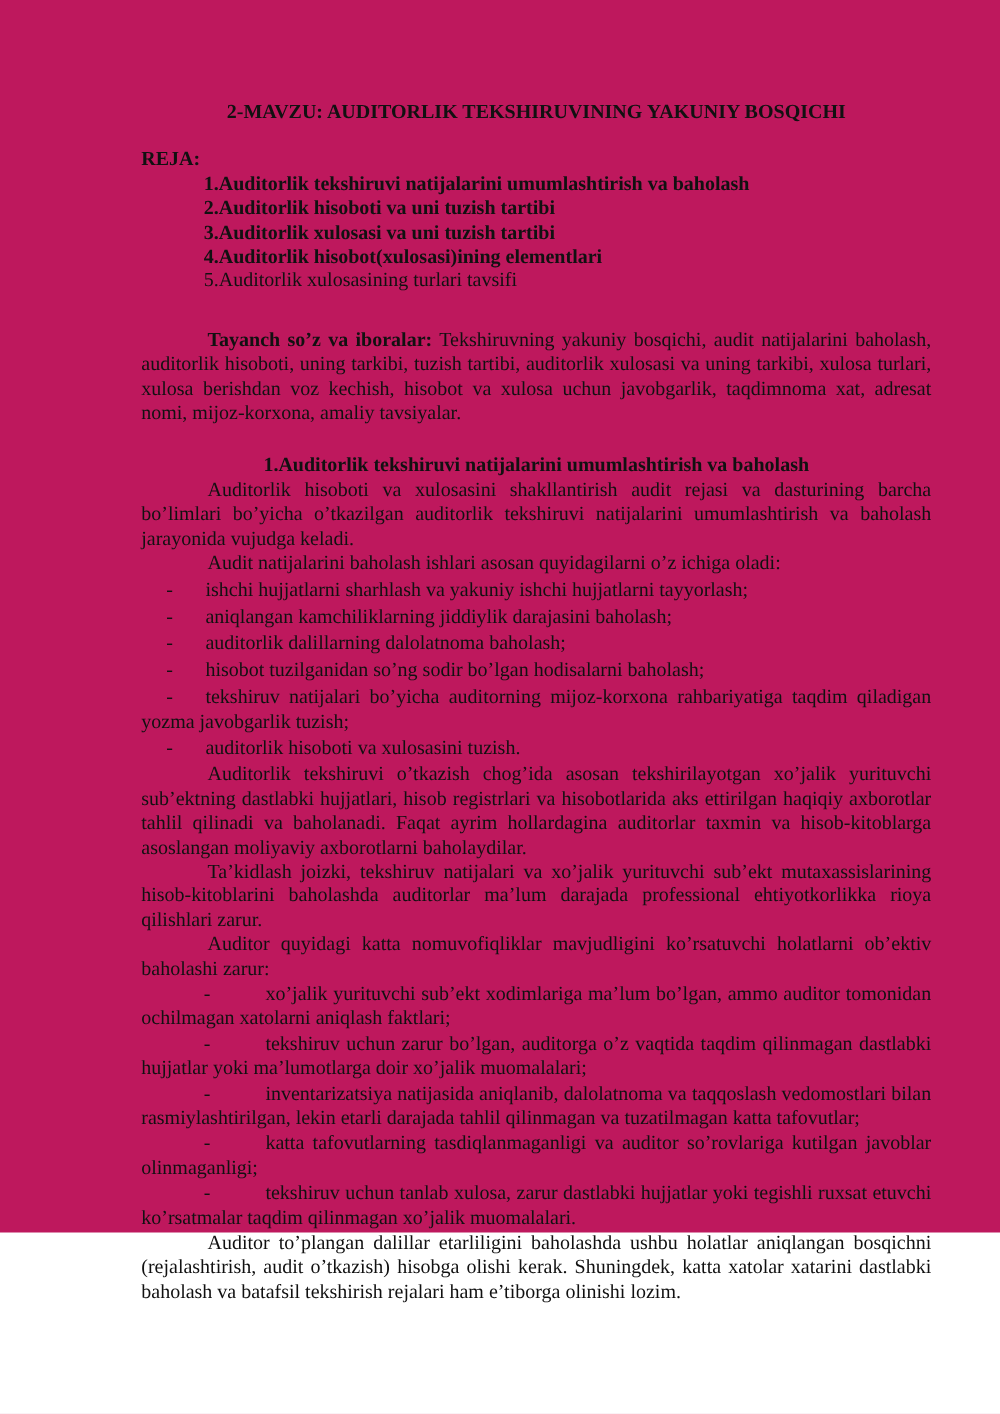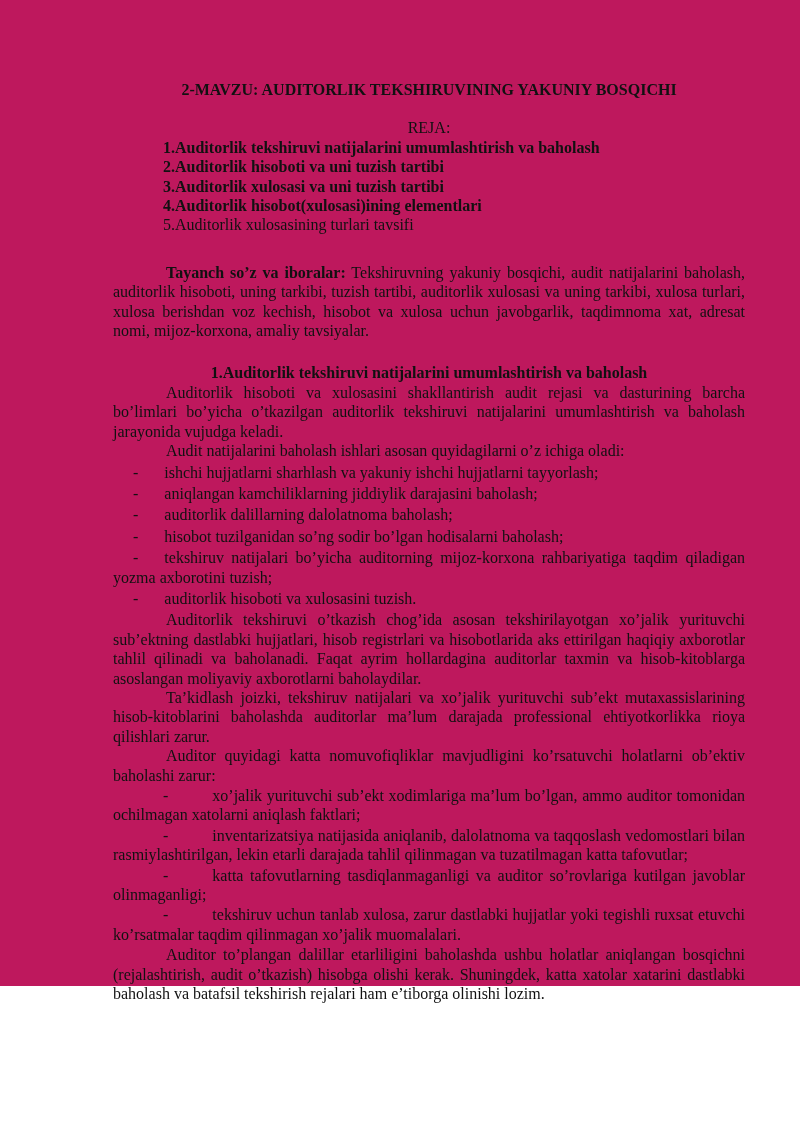--- a/index.html
+++ b/index.html
@@ -18,22 +18,22 @@
     height: 986px;
     padding: 80px 55px 0 113px;
     background: #be185d;
   }
   .title {
     text-align: center;
     font-weight: bold;
     margin-bottom: 19px;
   }
   .reja-heading {
-    text-align: center;
-    font-weight: normal;
+    text-align: left;
+    font-weight: bold;
   }
   .plan-list { padding-left: 50px; }
   .plan-item { font-weight: bold; }
   .plan-item.normal { font-weight: normal; }
   .para {
     text-align: justify;
     text-indent: 53px;
   }
   .keywords { margin-top: 28px; }
   .b { font-weight: bold; }
@@ -76,32 +76,33 @@
 
   <div class="para">Auditorlik hisoboti va xulosasini shakllantirish audit rejasi va dasturining barcha bo’limlari bo’yicha o’tkazilgan auditorlik tekshiruvi natijalarini umumlashtirish va baholash jarayonida vujudga keladi.</div>
 
   <div class="para">Audit natijalarini baholash ishlari asosan quyidagilarni o’z ichiga oladi:</div>
 
   <div>
     <div class="dash-item l1"><span>-</span><span class="sp"></span><span>ishchi hujjatlarni sharhlash va yakuniy ishchi hujjatlarni tayyorlash;</span></div>
     <div class="dash-item l1"><span>-</span><span class="sp"></span><span>aniqlangan kamchiliklarning jiddiylik darajasini baholash;</span></div>
     <div class="dash-item l1"><span>-</span><span class="sp"></span><span>auditorlik dalillarning dalolatnoma baholash;</span></div>
     <div class="dash-item l1"><span>-</span><span class="sp"></span><span>hisobot tuzilganidan so’ng sodir bo’lgan hodisalarni baholash;</span></div>
-    <div class="dash-item l1"><span>-</span><span class="sp"></span><span>tekshiruv natijalari bo’yicha auditorning mijoz-korxona rahbariyatiga taqdim qiladigan yozma axborotini tuzish;</span></div>
+    <div class="dash-item l1"><span>-</span><span class="sp"></span><span>tekshiruv natijalari bo’yicha auditorning mijoz-korxona rahbariyatiga taqdim qiladigan yozma javobgarlik tuzish;</span></div>
     <div class="dash-item l1"><span>-</span><span class="sp"></span><span>auditorlik hisoboti va xulosasini tuzish.</span></div>
   </div>
 
   <div class="para">Auditorlik tekshiruvi o’tkazish chog’ida asosan tekshirilayotgan xo’jalik yurituvchi sub’ektning dastlabki hujjatlari, hisob registrlari va hisobotlarida aks ettirilgan haqiqiy axborotlar tahlil qilinadi va baholanadi. Faqat ayrim hollardagina auditorlar taxmin va hisob-kitoblarga asoslangan moliyaviy axborotlarni baholaydilar.</div>
 
   <div class="para">Ta’kidlash joizki, tekshiruv natijalari va xo’jalik yurituvchi sub’ekt mutaxassislarining hisob-kitoblarini baholashda auditorlar ma’lum darajada professional ehtiyotkorlikka rioya qilishlari zarur.</div>
 
   <div class="para">Auditor quyidagi katta nomuvofiqliklar mavjudligini ko’rsatuvchi holatlarni ob’ektiv baholashi zarur:</div>
 
   <div>
     <div class="dash-item l2"><span>-</span><span class="sp"></span><span>xo’jalik yurituvchi sub’ekt xodimlariga ma’lum bo’lgan, ammo auditor tomonidan ochilmagan xatolarni aniqlash faktlari;</span></div>
+    <div class="dash-item l2"><span>-</span><span class="sp"></span><span>tekshiruv uchun zarur bo’lgan, auditorga o’z vaqtida taqdim qilinmagan dastlabki hujjatlar yoki ma’lumotlarga doir xo’jalik muomalalari;</span></div>
     <div class="dash-item l2"><span>-</span><span class="sp"></span><span>inventarizatsiya natijasida aniqlanib, dalolatnoma va taqqoslash vedomostlari bilan rasmiylashtirilgan, lekin etarli darajada tahlil qilinmagan va tuzatilmagan katta tafovutlar;</span></div>
     <div class="dash-item l2"><span>-</span><span class="sp"></span><span>katta tafovutlarning tasdiqlanmaganligi va auditor so’rovlariga kutilgan javoblar olinmaganligi;</span></div>
     <div class="dash-item l2"><span>-</span><span class="sp"></span><span>tekshiruv uchun tanlab xulosa, zarur dastlabki hujjatlar yoki tegishli ruxsat etuvchi ko’rsatmalar taqdim qilinmagan xo’jalik muomalalari.</span></div>
   </div>
 
   <div class="para">Auditor to’plangan dalillar etarliligini baholashda ushbu holatlar aniqlangan bosqichni (rejalashtirish, audit o’tkazish) hisobga olishi kerak. Shuningdek, katta xatolar xatarini dastlabki baholash va batafsil tekshirish rejalari ham e’tiborga olinishi lozim.</div>
 
 </div>
 
 </body></html>

